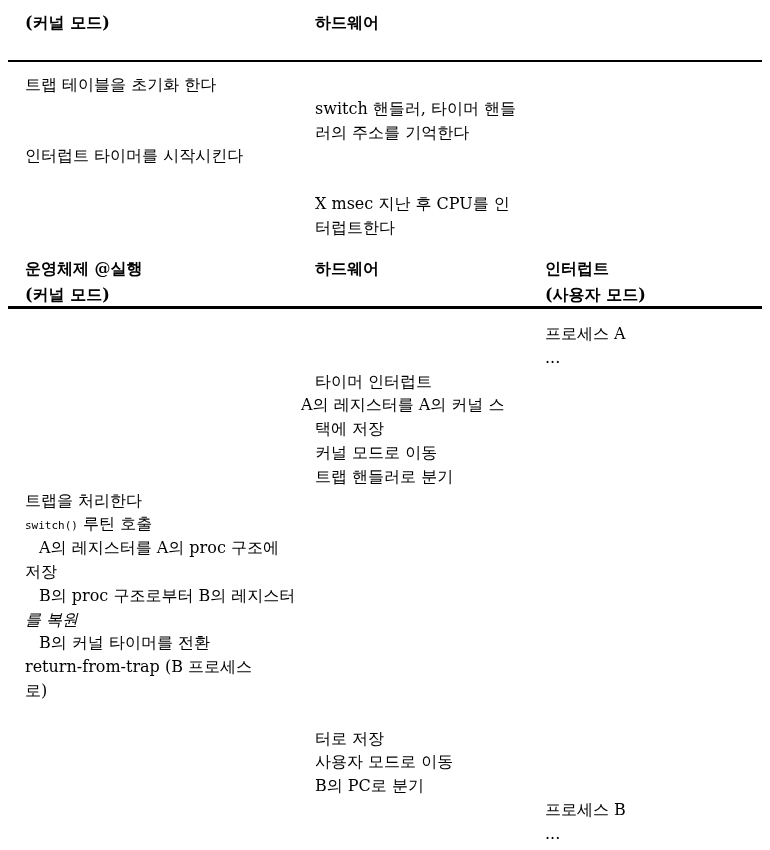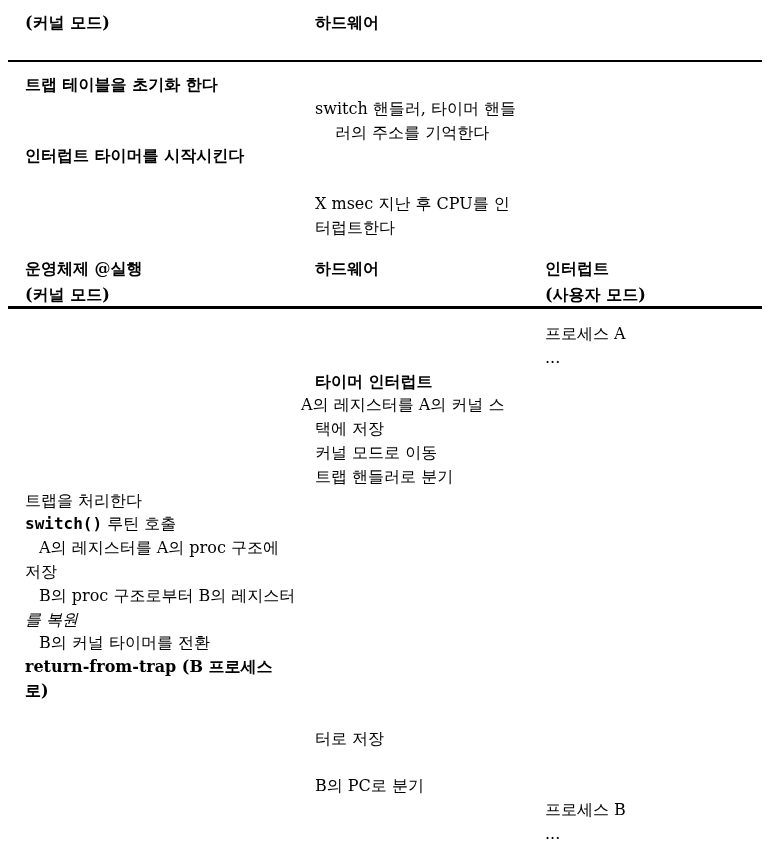--- a/index.html
+++ b/index.html
@@ -8,41 +8,41 @@
     font-family:"DejaVu Serif","Liberation Serif",serif;
     font-size:16px;position:relative;overflow:hidden;
   }
   .abs{position:absolute;}
   .hcell div{font-weight:bold;line-height:26px;white-space:nowrap;}
   .rule{position:absolute;left:8px;right:8px;background:#000000;}
   .rule.thin{height:1.5px;}
   .rule.thick{height:3px;}
   .section{position:absolute;left:0;width:770px;}
   .line{position:absolute;white-space:nowrap;line-height:20px;}
-  .b{font-weight:bold;text-align:right;}
-  .m{font-family:"DejaVu Sans Mono","Liberation Mono",monospace;font-size:16px;}
+  .b{font-weight:normal;text-align:right;}
+  .m{font-family:"DejaVu Sans Mono","Liberation Mono",monospace;font-size:11px;}
 </style>
 </head>
 <body>
 
 <div>
   <div class="hcell abs" style="top:10px;left:25px">
     <div>(커널 모드)</div>
   </div>
   <div class="hcell abs" style="top:10px;left:315px">
     <div>하드웨어</div>
   </div>
 </div>
 
 <div class="rule thin" style="top:60px"></div>
 
 <div class="section" style="top:75px;height:181px">
     <div class="line" style="top: 0px; left: 25px;"><span class="b">트랩 테이블을 초기화 한다</span></div>
     <div class="line" style="top: 23.8px; left: 315px;"><span>switch 핸들러, 타이머 핸들</span></div>
-    <div class="line" style="top: 47.6px; left: 315px; margin-left: 20px;"><span>러의 주소를 기억한다</span></div>
+    <div class="line" style="top: 47.6px; left: 315px;"><span>러의 주소를 기억한다</span></div>
     <div class="line" style="top: 71.4px; left: 25px;"><span class="b">인터럽트 타이머를 시작시킨다</span></div>
     <div class="line" style="top: 119px; left: 315px;"><span>X msec 지난 후 CPU를 인</span></div>
     <div class="line" style="top: 142.8px; left: 315px;"><span>터럽트한다</span></div>
   </div>
 
 <div>
   <div class="hcell abs" style="top:256px;left:25px">
     <div>운영체제 @실행</div>
     <div>(커널 모드)</div>
   </div>
@@ -68,16 +68,17 @@
     <div class="line" style="top: 166.6px; left: 25px;"><span>트랩을 처리한다</span></div>
     <div class="line" style="top: 190.4px; left: 25px;"><span class="b m">switch()</span><span> 루틴 호출</span></div>
     <div class="line" style="top: 214.2px; left: 39px;"><span>A의 레지스터를 A의 proc 구조에</span></div>
     <div class="line" style="top: 238px; left: 25px;"><span>저장</span></div>
     <div class="line" style="top: 261.8px; left: 39px;"><span>B의 proc 구조로부터 B의 레지스터</span></div>
     <div class="line" style="top: 285.6px; left: 25px; font-style: italic;"><span>를 복원</span></div>
     <div class="line" style="top: 309.4px; left: 39px;"><span>B의 커널 타이머를 전환</span></div>
     <div class="line" style="top: 333.2px; left: 25px;"><span class="b">return-from-trap (B 프로세스</span></div>
     <div class="line" style="top: 357px; left: 25px;"><span class="b">로)</span></div>
     <div class="line" style="top: 404.6px; left: 315px;"><span>터로 저장</span></div>
+    <div class="line" style="top: 428.4px; left: 315px;"><span>사용자 모드로 이동</span></div>
     <div class="line" style="top: 452.2px; left: 315px;"><span>B의 PC로 분기</span></div>
     <div class="line" style="top: 476px; left: 545px;"><span>프로세스 B</span></div>
     <div class="line" style="top: 499.8px; left: 545px;"><span>...</span></div>
   </div>
 
 </body></html>

